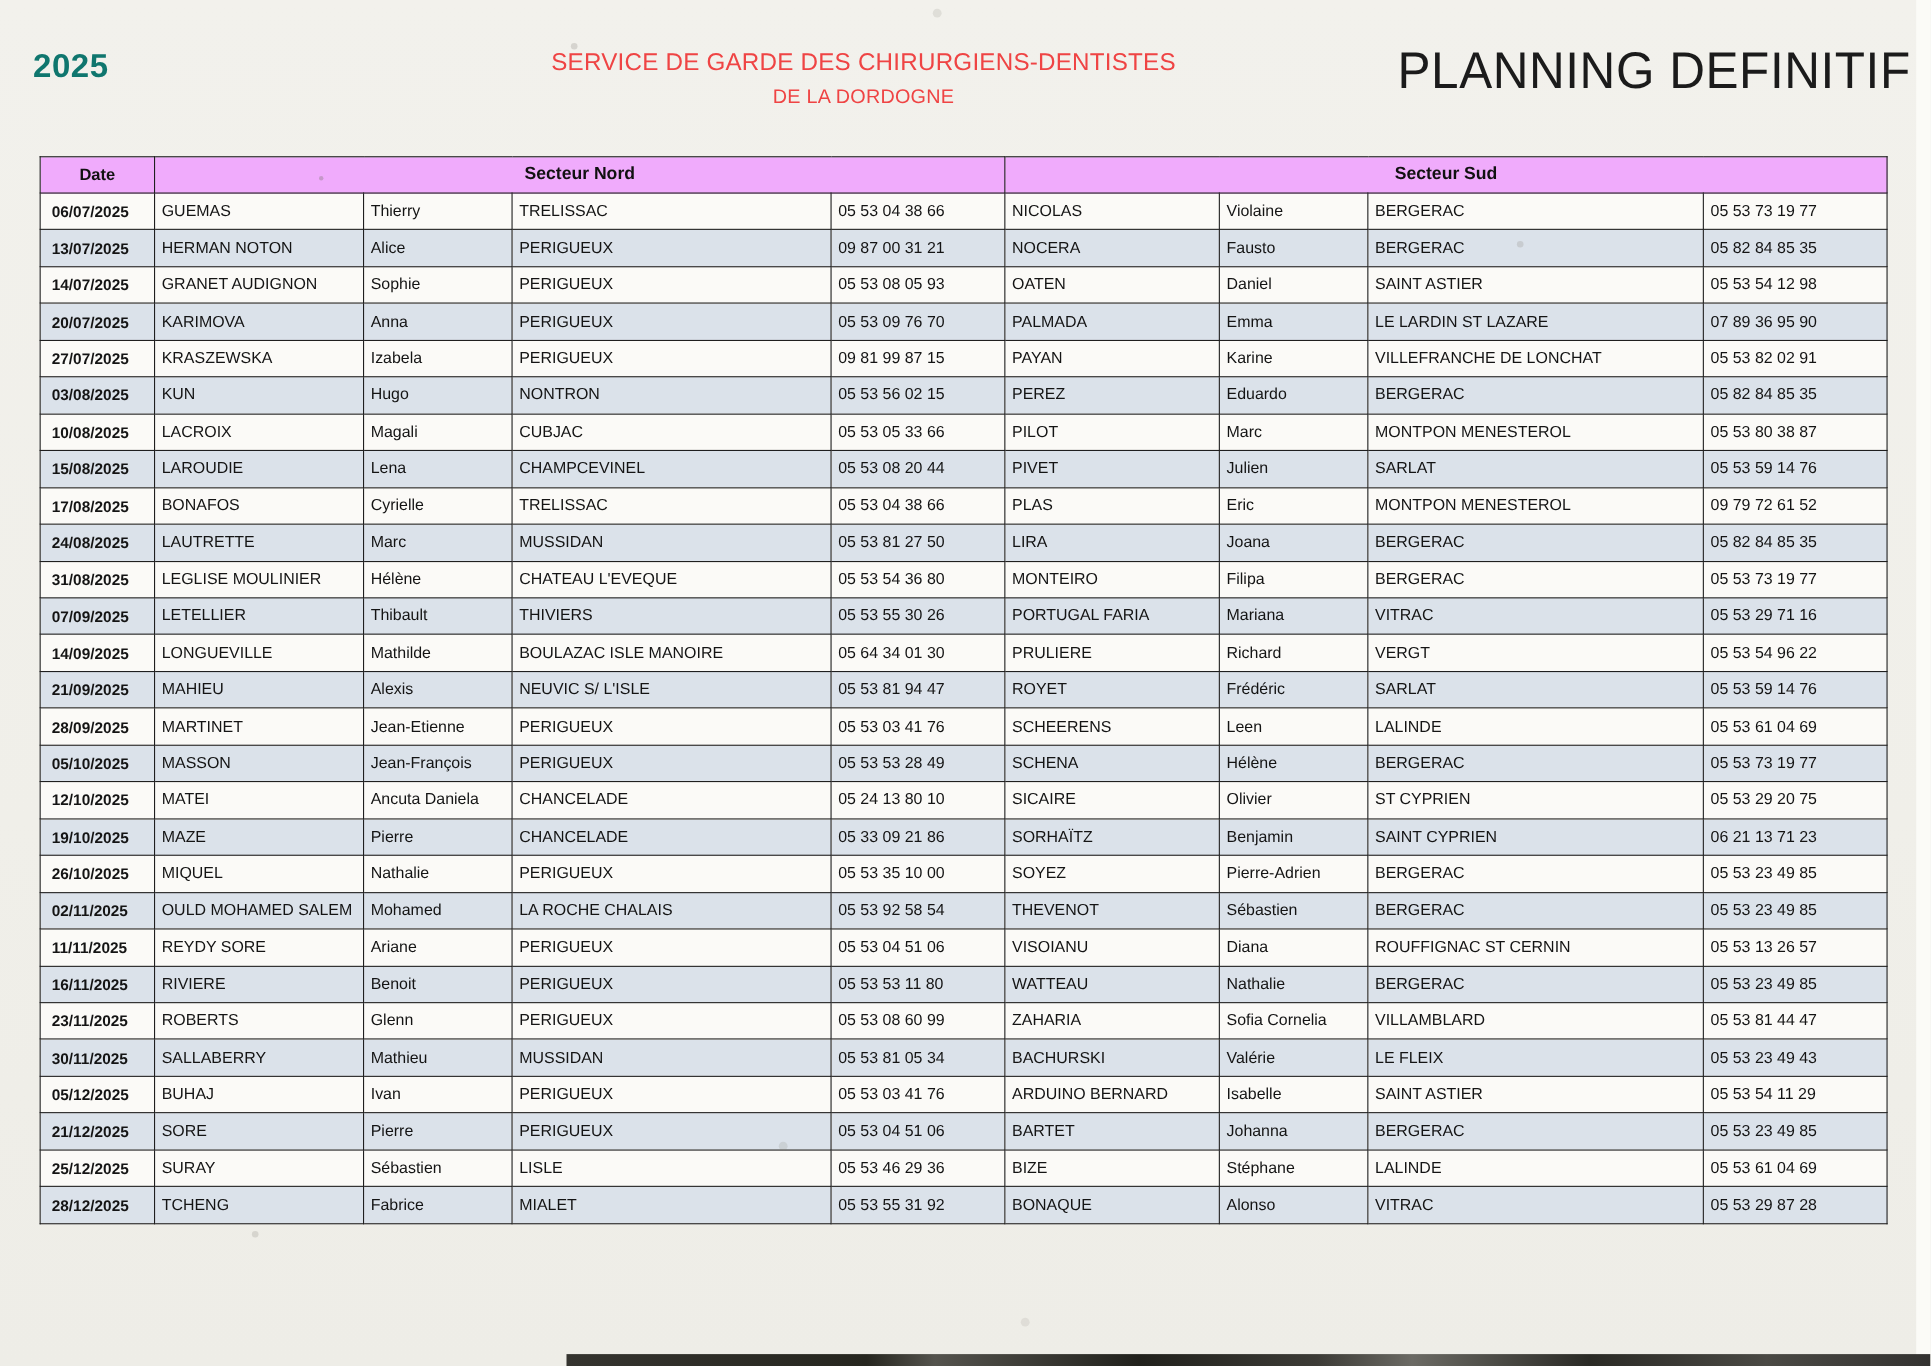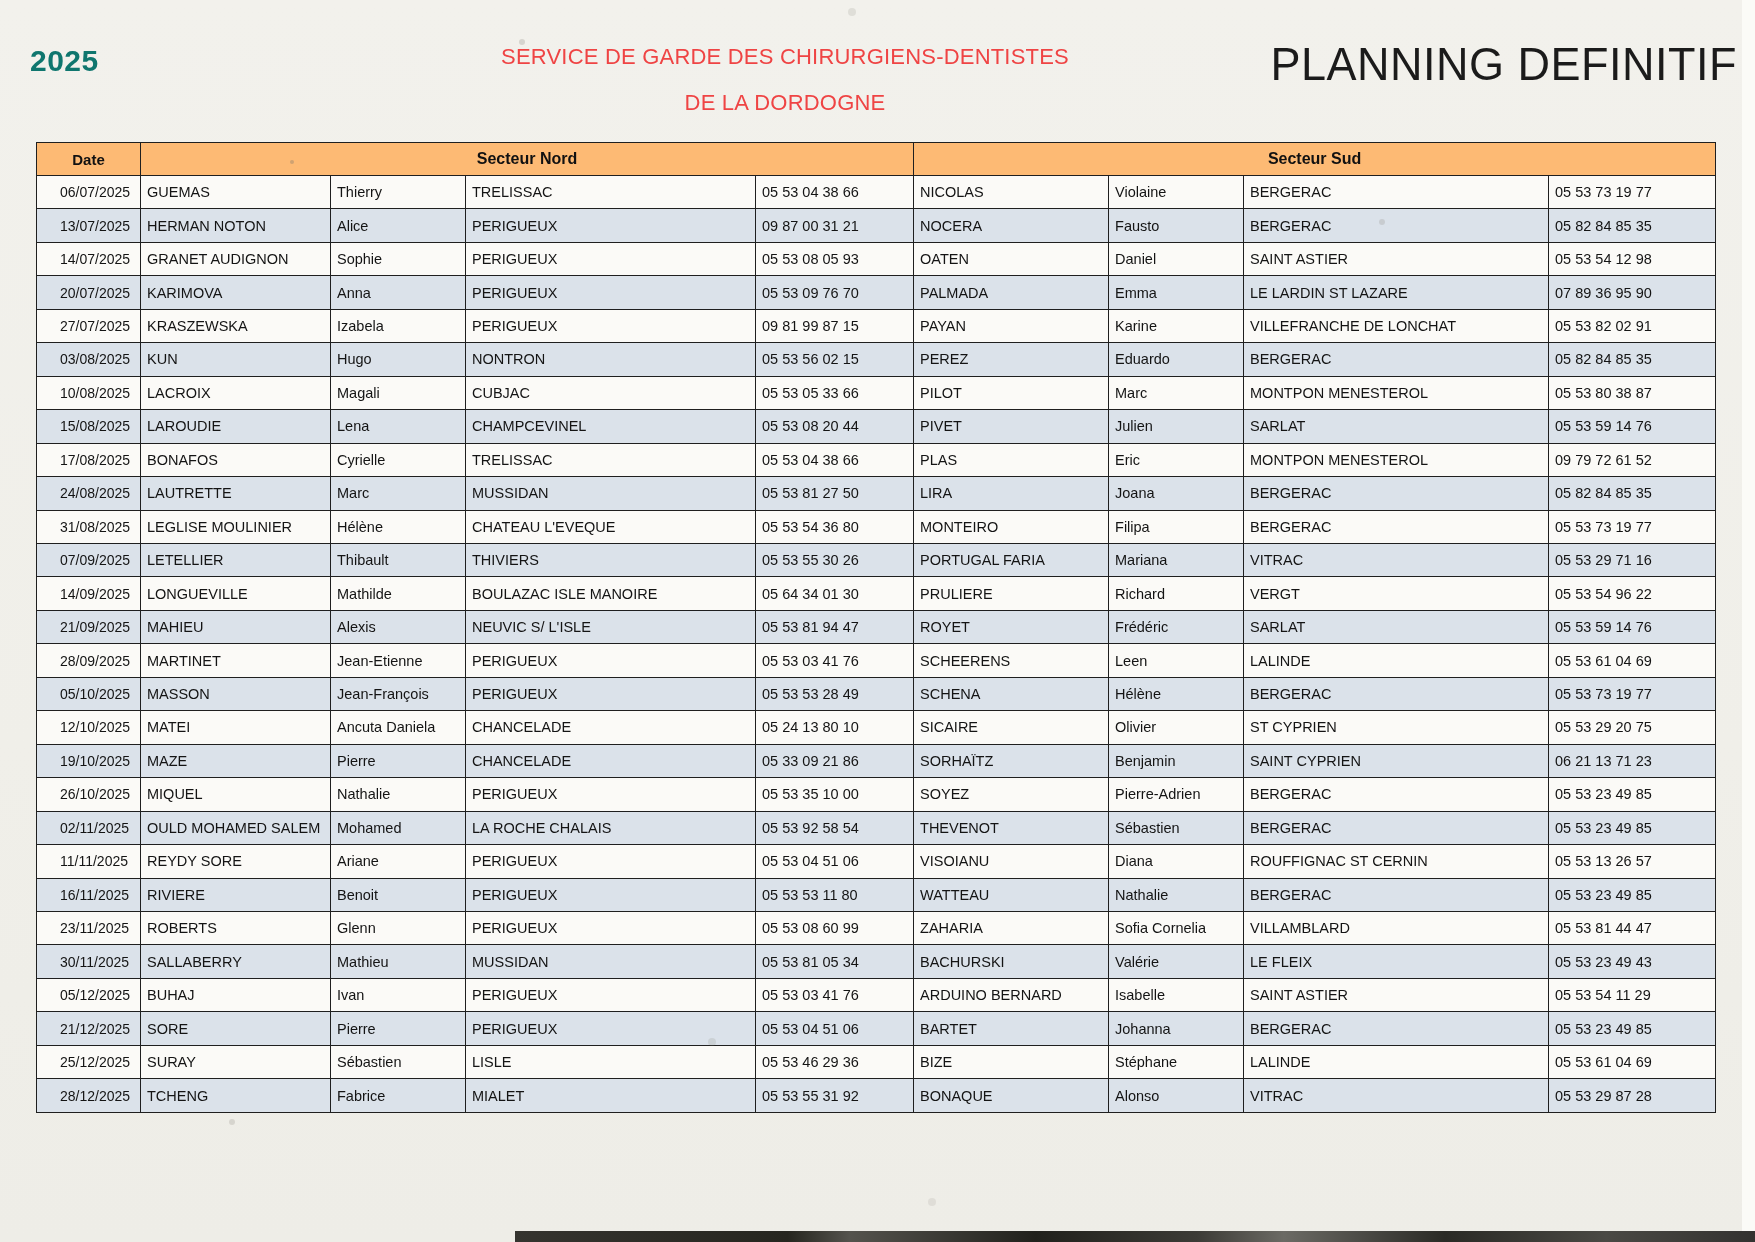--- a/index.html
+++ b/index.html
@@ -4,32 +4,32 @@
 <style>
   html,body{margin:0;padding:0;}
   body{
     width:1755px;height:1242px;position:relative;overflow:hidden;
     background:linear-gradient(180deg,#f2f1ec 0%,#f0efe9 60%,#eeede7 100%);
     font-family:"Liberation Sans",sans-serif;color:#141414;
   }
   .year{position:absolute;left:30px;top:44px;font-size:30px;font-weight:bold;color:#0f766e;letter-spacing:.5px;}
   .doc-title{position:absolute;left:425px;top:44px;width:720px;text-align:center;color:#ef4444;}
   .doc-title .l1{font-size:22px;letter-spacing:.2px;}
-  .doc-title .l2{font-size:22px;margin-top:20px;letter-spacing:.2px;}
+  .doc-title .l2{font-size:18px;margin-top:8px;letter-spacing:.2px;}
   .planning{position:absolute;top:38px;right:18px;font-size:45px;font-weight:400;color:#1b1b1b;letter-spacing:.5px;transform:scaleY(1.04);}
   table.planning-table{
     position:absolute;left:36px;top:142px;width:1679px;height:971px;
     border-collapse:collapse;table-layout:fixed;background:#fbfaf7;
   }
   th,td{border:1.6px solid #1f1f1f;}
-  thead th{height:30px;font-size:16px;font-weight:bold;background:#fdba74;color:#111;}
+  thead th{height:30px;font-size:16px;font-weight:bold;background:#f0abfc;color:#111;}
   thead th.date-h{font-size:15px;}
   td{font-size:14.5px;padding:0 2px 0 6px;text-align:left;vertical-align:middle;
      white-space:nowrap;overflow:hidden;color:#141414;}
-  td.c-date{font-size:14px;padding-left:23px;}
+  td.c-date{font-size:14px;padding-left:10px;font-weight:bold;}
   tbody tr:nth-child(even){background:#dbe2ea;}
   .edge-right{position:absolute;top:0;right:0;width:13px;height:100%;background:#fbfbf7;}
   .scan-band{position:absolute;left:515px;right:0;bottom:0;height:11px;
     background:linear-gradient(90deg,#35342f 0%,#26261f 22%,#54534d 27%,#21211c 42%,#3c3b36 55%,#6b6a64 62%,#2a2a25 75%,#4a4944 88%,#333230 100%);}
   .smudge{position:absolute;width:4px;height:4px;border-radius:50%;background:rgba(120,118,110,.35);
     box-shadow: 230px -120px 0 1px rgba(130,128,118,.25), 560px -150px 0 2px rgba(140,138,128,.18),
                 1090px 60px 0 1px rgba(130,128,118,.22), 420px 880px 0 2px rgba(135,132,122,.18),
                 -60px 960px 0 1px rgba(130,128,118,.22), 640px 1040px 0 2px rgba(140,136,126,.15);}
 </style>
 </head>

